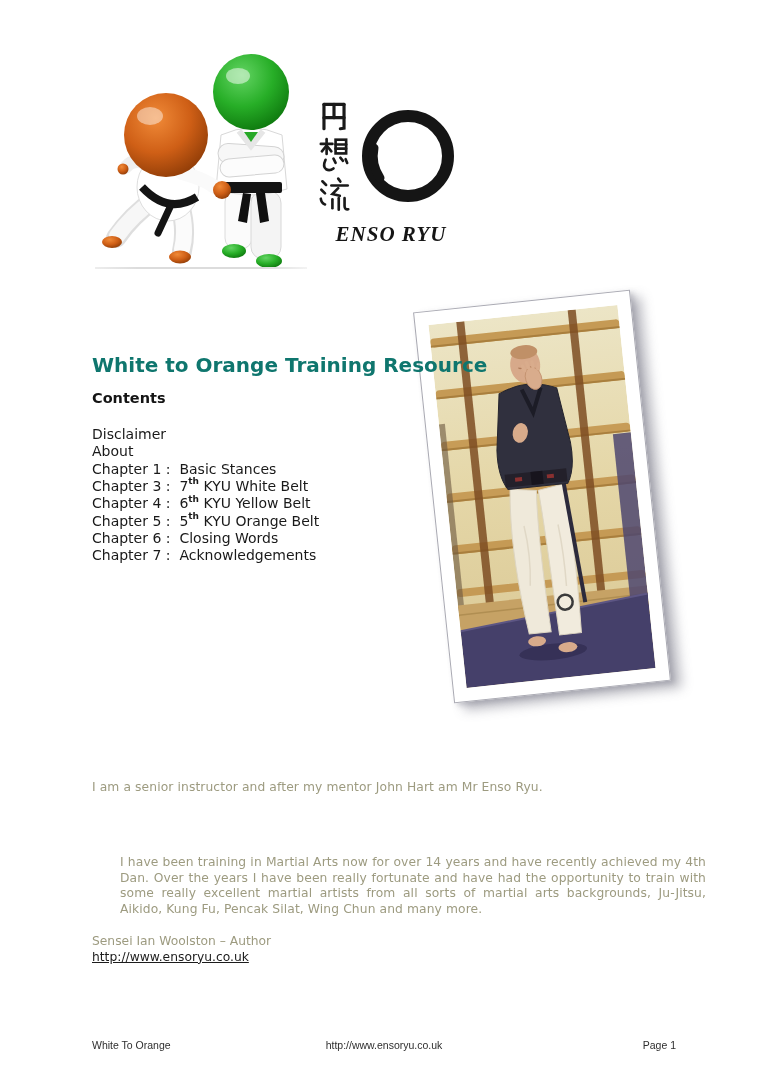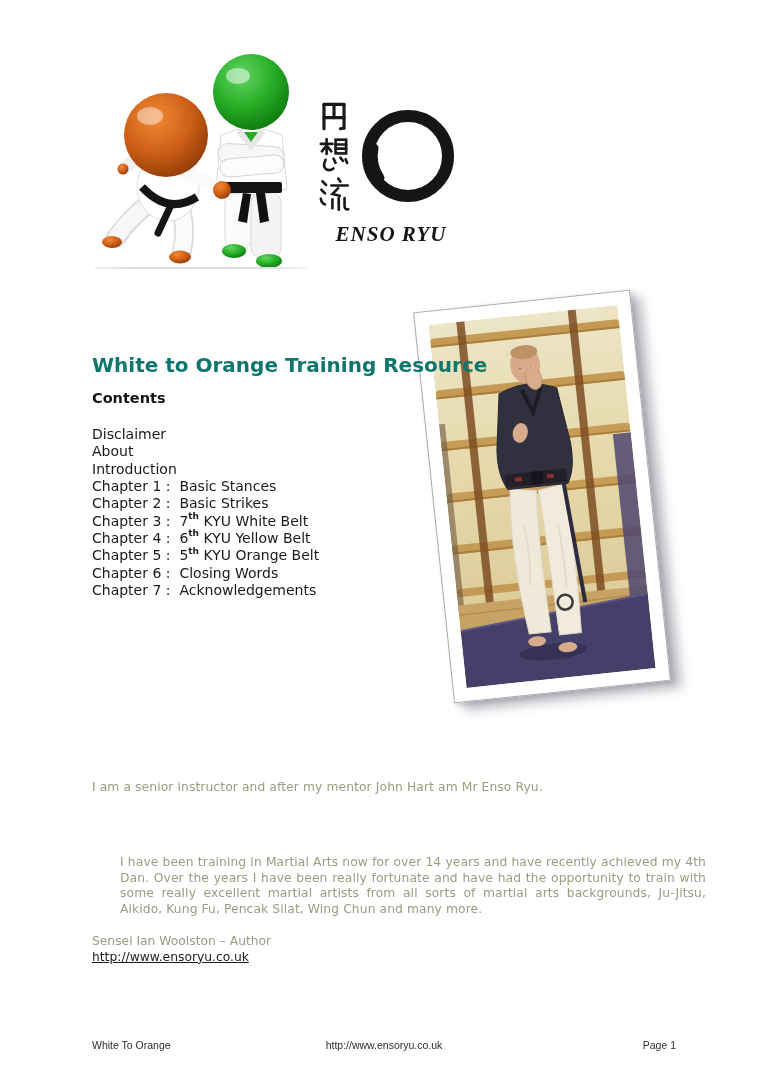--- a/index.html
+++ b/index.html
@@ -228,23 +228,21 @@
   </svg>
 </div>
 
 <div class="abs doc-title">White to Orange Training Resource</div>
 
 <div class="abs contents-heading">Contents</div>
 
 <div class="abs toc">
     <div class="toc-row"><span>Disclaimer</span></div>
     <div class="toc-row"><span>About</span></div>
-    <div class="toc-row"><span>Introduction</span></div>
     <div class="toc-row"><span>Chapter 1 :  Basic Stances</span></div>
-    <div class="toc-row"><span>Chapter 2 :  Basic Strikes</span></div>
     <div class="toc-row"><span>Chapter 3 :  7</span><sup>th</sup><span> KYU White Belt</span></div>
     <div class="toc-row"><span>Chapter 4 :  6</span><sup>th</sup><span> KYU Yellow Belt</span></div>
     <div class="toc-row"><span>Chapter 5 :  5</span><sup>th</sup><span> KYU Orange Belt</span></div>
     <div class="toc-row"><span>Chapter 6 :  Closing Words</span></div>
     <div class="toc-row"><span>Chapter 7 :  Acknowledgements</span></div>
   </div>
 
 <div class="abs para p1">I am a senior instructor and after my mentor John Hart am Mr Enso Ryu.</div>
 
 <div class="abs para p2 justify">I have been training in Martial Arts now for over 14 years and have recently achieved my 4th Dan. Over the years I have been really fortunate and have had the opportunity to train with some really excellent martial artists from all sorts of martial arts backgrounds, Ju-Jitsu, Aikido, Kung Fu, Pencak Silat, Wing Chun and many more.</div>

